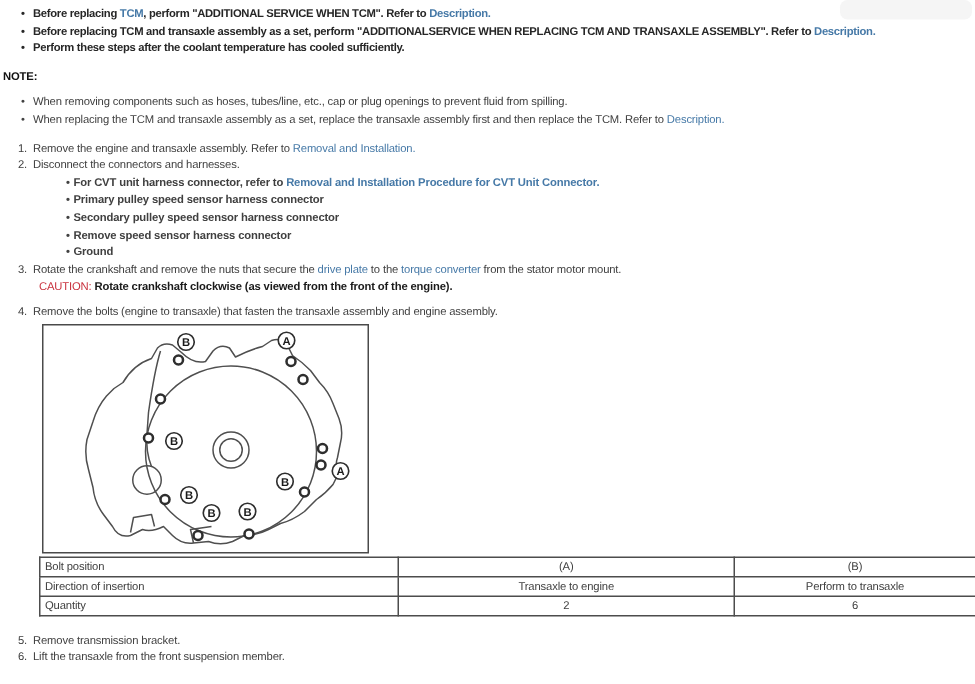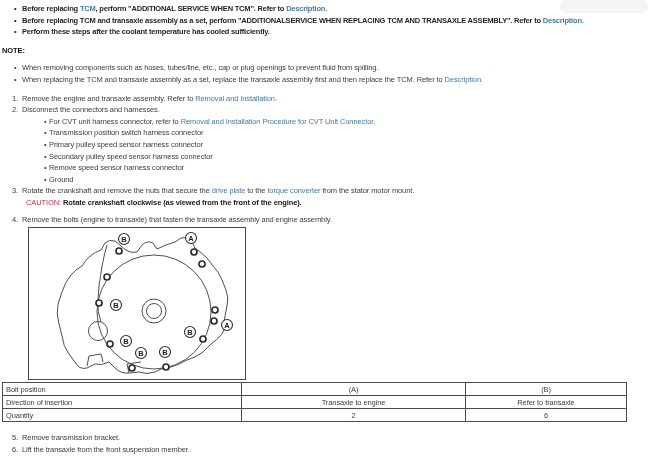--- a/index.html
+++ b/index.html
@@ -9,21 +9,21 @@
     font-size:7.5px;letter-spacing:-0.1px;color:#404040;
     position:relative;
   }
   .doc{padding:3px 0 16px 2px;position:relative;}
   .artifact{position:absolute;left:560px;top:0;width:88px;height:13px;background:#f5f5f5;border-radius:5px;}
   ul{list-style:none;margin:0;padding:0;}
   li,.step,.caution-line,.note-label{line-height:11.6px;white-space:nowrap;}
   ul.dots li{position:relative;padding-left:20px;}
   ul.dots li::before{content:"\2022";position:absolute;left:12px;top:0;}
   ul.intro li{font-weight:700;color:#262626;letter-spacing:-0.2px;}
-  ul.subdots li{position:relative;padding-left:47px;}
+  ul.subdots li{position:relative;padding-left:47px;font-weight:bold;}
   ul.subdots li::before{content:"\2022";position:absolute;left:42px;top:0;}
   .note-label{font-weight:700;color:#111;margin:7px 0 6px 0;}
   .steps{margin-top:7px;}
   .step{position:relative;padding-left:20px;}
   .step .num{position:absolute;left:10px;top:0;}
   .gap-top{margin-top:5px;}
   .caution-line{padding-left:24px;}
   .link{color:#4679a7;cursor:pointer;}
   .caution{color:#c9313d;font-weight:400;}
   .bold{font-weight:700;color:#1a1a1a;}
@@ -31,21 +31,21 @@
     margin:2px 0 2px 26px;width:216px;height:151px;
     border:1px solid #4a4a4a;background:#fff;
   }
   .diagram-box svg{display:block;}
   .outline{fill:none;stroke:#4f4f4f;stroke-width:1;stroke-linejoin:round;}
   .bolt{fill:#fff;stroke:#2e2e2e;stroke-width:1.7;}
   .label-circle{fill:#fff;stroke:#2e2e2e;stroke-width:1.1;}
   .label-text{font-family:"Liberation Sans",sans-serif;font-size:7.5px;font-weight:700;
     text-anchor:middle;fill:#1a1a1a;letter-spacing:0;}
   table.bolt-table{
-    border-collapse:collapse;table-layout:fixed;width:624px;
+    border-collapse:collapse;table-layout:fixed;margin-left:24px;width:624px;
     font-size:7.5px;color:#404040;
   }
   table.bolt-table td{
     border:1px solid #4d4d4d;height:12px;padding:0 3px;
     line-height:11px;white-space:nowrap;overflow:hidden;
   }
   td.c{text-align:center;}
   .tail{margin-top:10px;}
 </style>
 </head>
@@ -75,21 +75,20 @@
       <span><span>Remove the engine and transaxle assembly. Refer to </span><span class="link">Removal and Installation.</span></span>
     </div>
 
     <div class="step">
       <span class="num">2.</span>
       <span><span>Disconnect the connectors and harnesses.</span></span>
     </div>
 
     <ul class="subdots">
       <li><span>For CVT unit harness connector, refer to </span><span class="link">Removal and Installation Procedure for CVT Unit Connector.</span></li>
-      <li><span>Transmission position switch harness connector</span></li>
       <li><span>Primary pulley speed sensor harness connector</span></li>
       <li><span>Secondary pulley speed sensor harness connector</span></li>
       <li><span>Remove speed sensor harness connector</span></li>
       <li><span>Ground</span></li>
     </ul>
 
     <div class="step">
       <span class="num">3.</span>
       <span><span>Rotate the crankshaft and remove the nuts that secure the </span><span class="link">drive plate</span><span> to the </span><span class="link">torque converter</span><span> from the stator motor mount.</span></span>
     </div>
@@ -164,21 +163,21 @@
         </colgroup>
       <tbody>
           <tr>
         <td>Bolt position</td>
         <td class="c">(A)</td>
         <td class="c">(B)</td>
       </tr>
       <tr>
         <td>Direction of insertion</td>
         <td class="c">Transaxle to engine</td>
-        <td class="c">Refer to transaxle</td>
+        <td class="c">Perform to transaxle</td>
       </tr>
       <tr>
         <td>Quantity</td>
         <td class="c">2</td>
         <td class="c">6</td>
       </tr>
     </tbody>
       </table>
 
     <div class="step tail">

